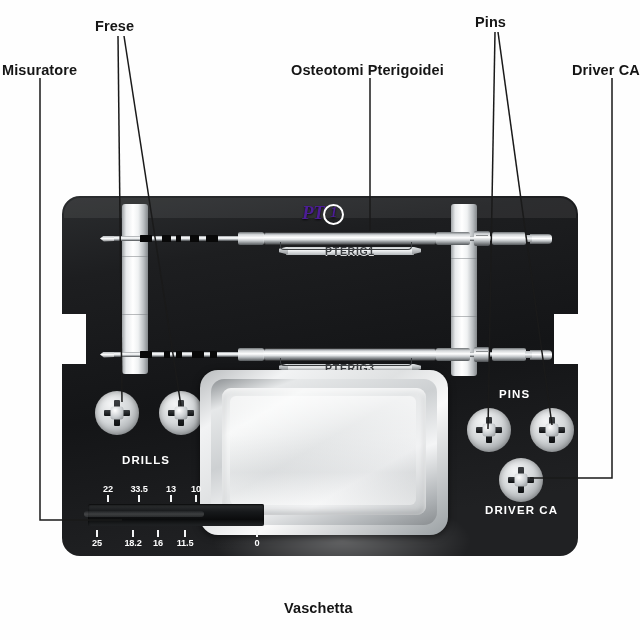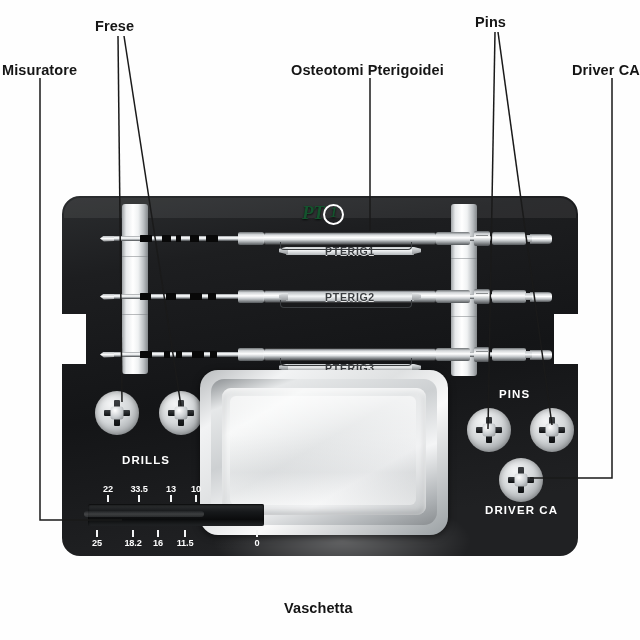--- a/index.html
+++ b/index.html
@@ -145,21 +145,21 @@
     opacity:.18;
   }
   .tmark{position:absolute;width:1.6px;background:#f3f4f5;}
   .tnum{
     position:absolute;color:#fdfdfd;font-size:9.2px;font-weight:bold;
     white-space:nowrap;transform:translateX(-50%);
     font-family:"Liberation Sans",sans-serif;letter-spacing:-.2px;
   }
   
   #logo{
-    position:absolute;left:240px;top:6px;color:#14532d;
+    position:absolute;left:240px;top:6px;color:#4c1d95;
     font-family:"Liberation Serif",serif;font-style:italic;font-weight:bold;
     font-size:19px;letter-spacing:-.6px;
     text-shadow:0 1px 2px rgba(0,0,0,.8);
   }
   #logo .one{
     display:inline-block;border:2.2px solid #fff;border-radius:50%;
     width:17px;height:17px;line-height:14px;text-align:center;font-size:14px;
     vertical-align:2px;margin-left:-1px;
   }
   .glow{
@@ -215,38 +215,20 @@
       <div class="gripface" style="left:176px;width:128px;margin-top:12px;">
         <span>PTERIG1</span>
       </div>
       <div class="underclip" style="left:170px;width:130px;top:10px;"></div>
       <div class="collar" style="left:326px;width:34px;"></div>
       <div class="hexnut" style="left:364px;"></div>
       <div class="collar" style="left:382px;width:34px;"></div>
       <div class="endcap" style="left:420px;"></div>
     </div>
 
-    <div class="inst" style="left:48px;top:94px;width:430px;">
-      <div class="shaft"></div>
-      <div class="tip"></div>
-      <div class="band" style="left:30px;width:11px;"></div>
-      <div class="band" style="left:56px;width:10px;"></div>
-      <div class="band" style="left:80px;width:12px;"></div>
-      <div class="band" style="left:98px;width:8px;"></div>
-      <div class="collar" style="left:128px;width:26px;"></div>
-      <div class="grip" style="left:154px;width:172px;"></div>
-      <div class="gripface" style="left:176px;width:128px;">
-        <span>PTERIG2</span>
-      </div>
-      <div class="underclip" style="left:170px;width:130px;top:10px;"></div>
-      <div class="collar" style="left:326px;width:34px;"></div>
-      <div class="hexnut" style="left:364px;"></div>
-      <div class="collar" style="left:382px;width:34px;"></div>
-      <div class="endcap" style="left:420px;"></div>
-    </div>
 
     <div class="inst" style="left:48px;top:152px;width:430px;">
       <div class="shaft"></div>
       <div class="tip"></div>
       <div class="band" style="left:30px;width:12px;"></div>
       <div class="band" style="left:54px;width:6px;"></div>
       <div class="band" style="left:66px;width:6px;"></div>
       <div class="band" style="left:82px;width:12px;"></div>
       <div class="band" style="left:100px;width:7px;"></div>
       <div class="collar" style="left:128px;width:26px;"></div>

